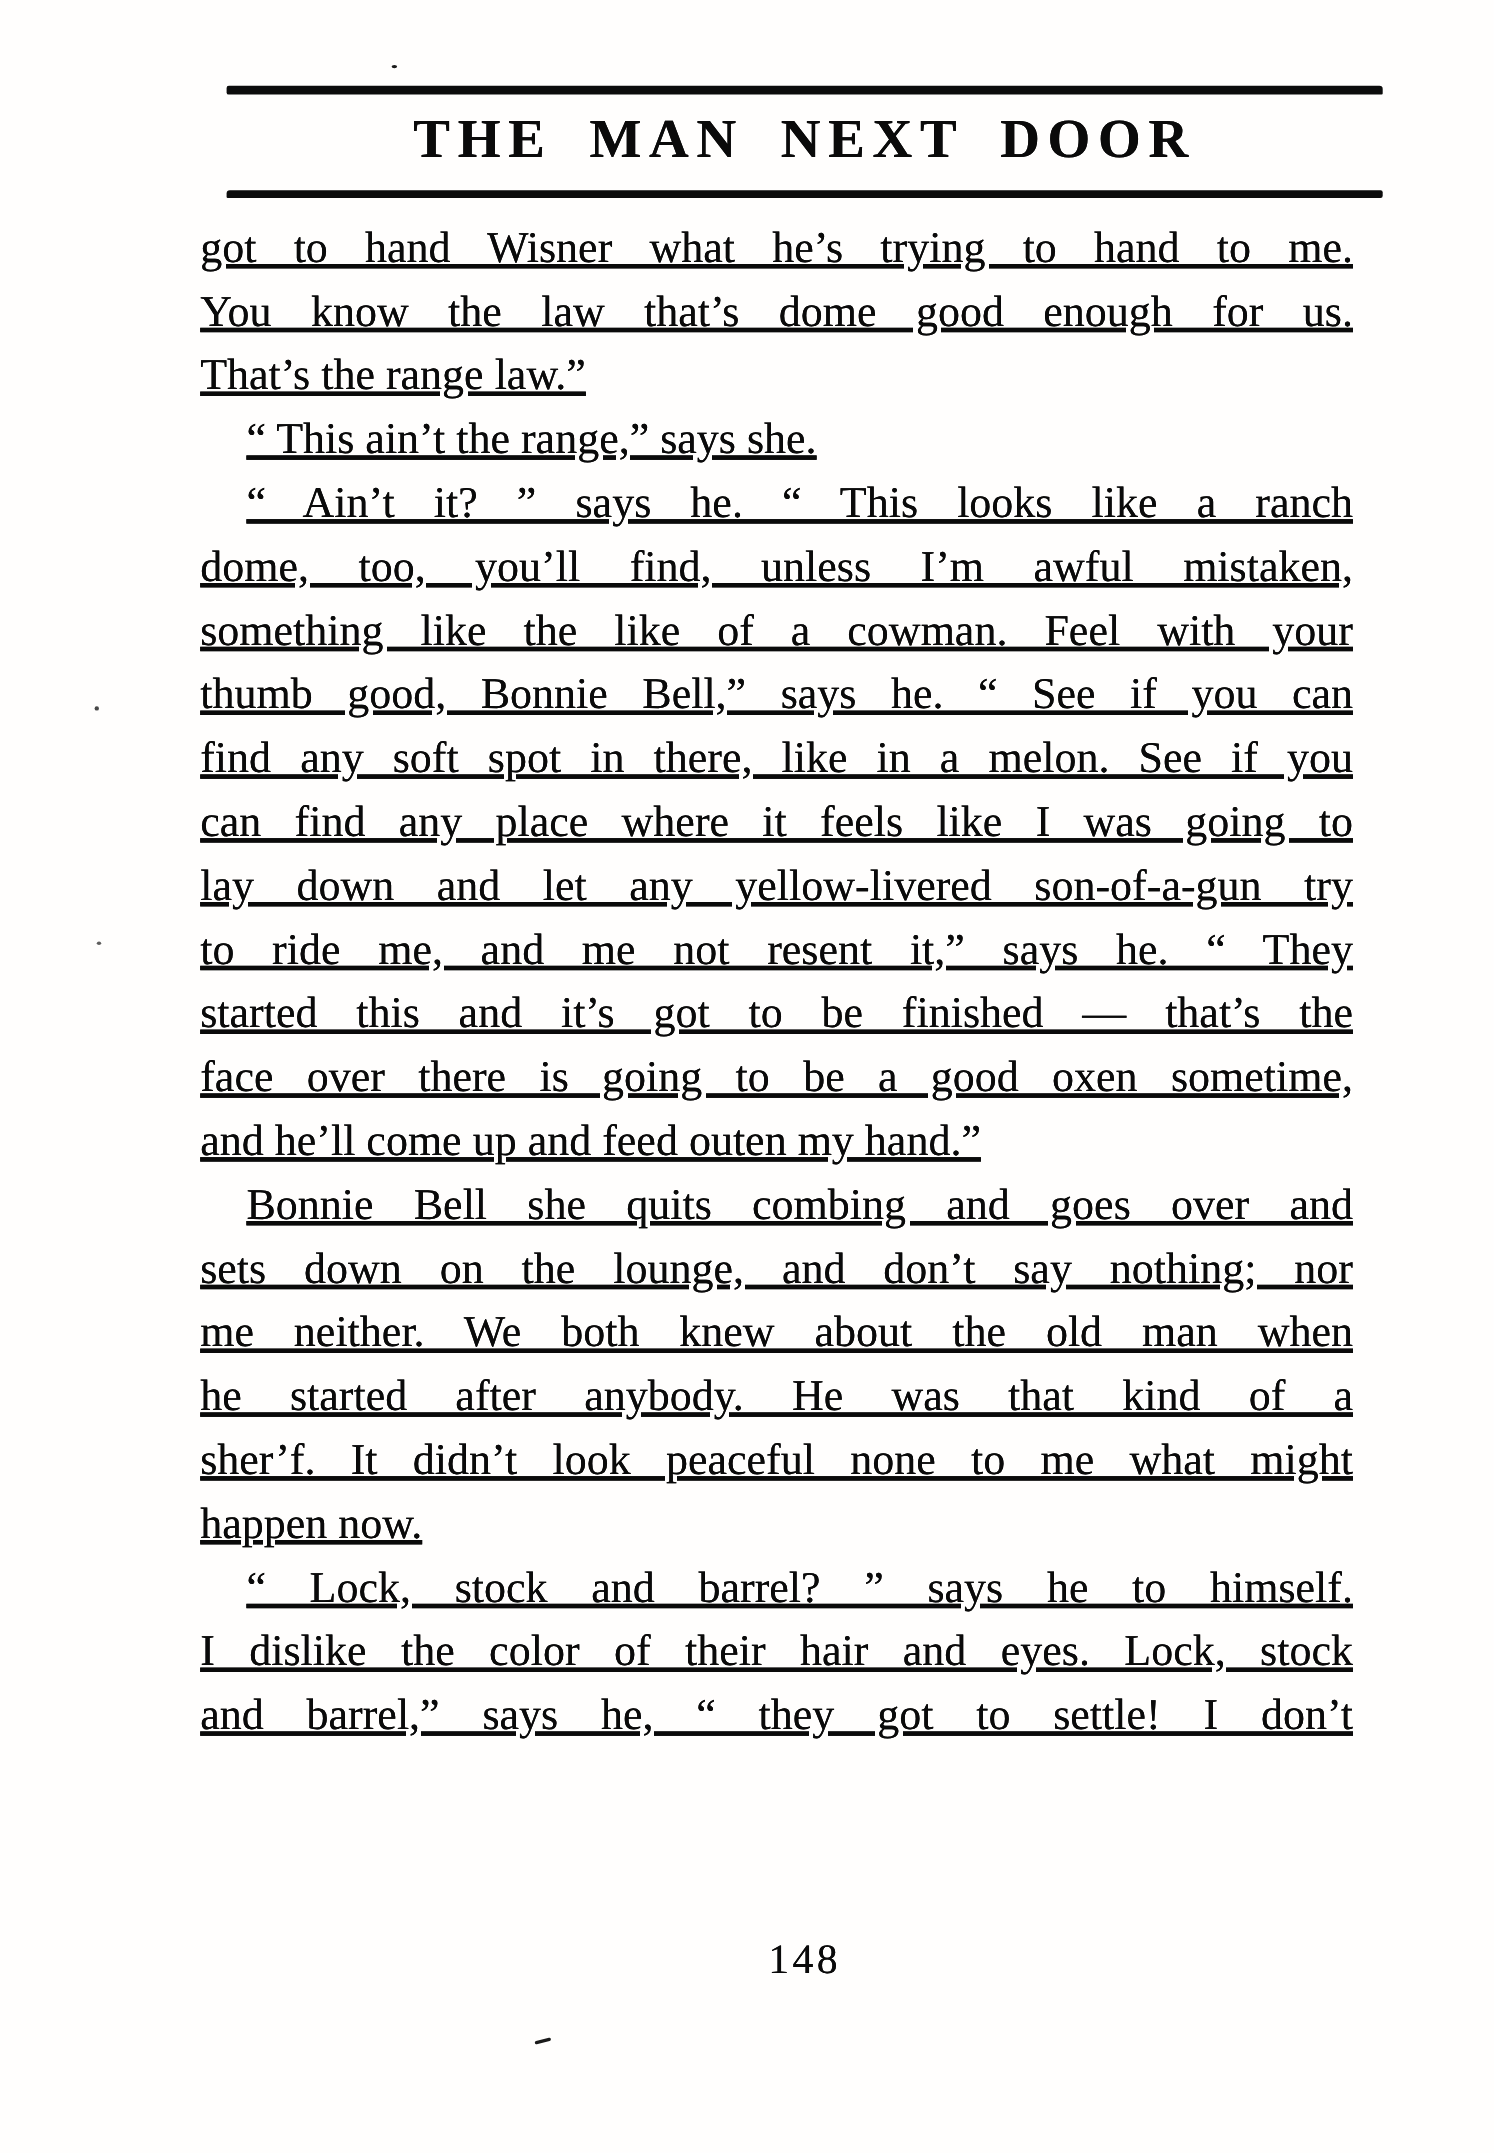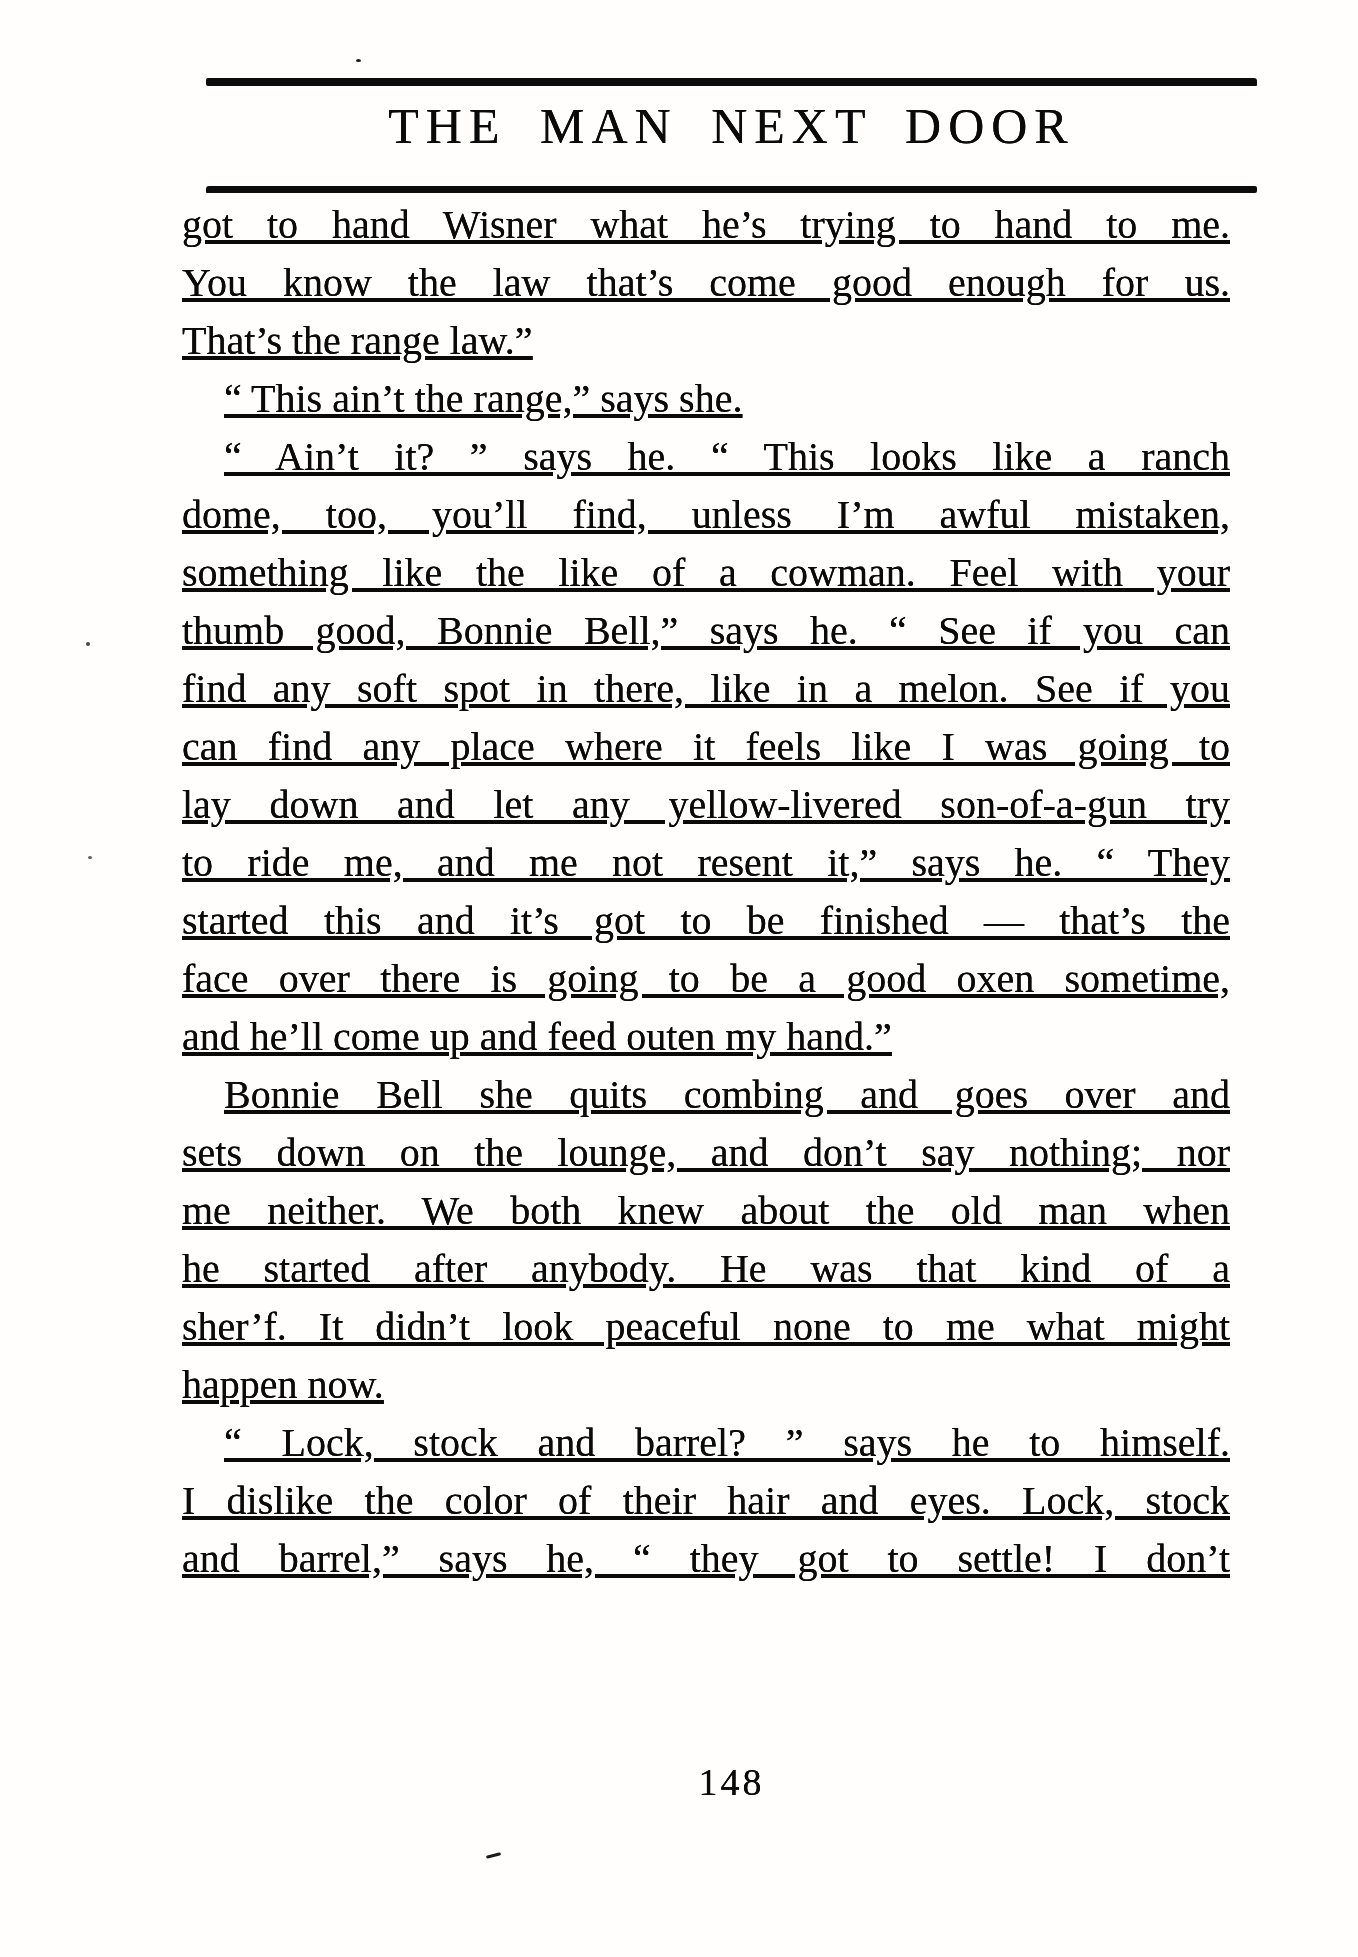--- a/index.html
+++ b/index.html
@@ -28,24 +28,24 @@
     height: 8px;
     background: #0c0c0c;
     border-radius: 2px 3px 1px 2px;
   }
   .rule-bottom {
     height: 7px;
     background: #0c0c0c;
     border-radius: 3px 2px 2px 1px;
   }
   .header-title {
-    height: 100px;
+    height: 87px;
     line-height: 80px;
     text-align: center;
-    font-weight: normal;
+    font-weight: bold;
     font-size: 50px;
     letter-spacing: 7px;
     word-spacing: 14px;
     white-space: nowrap;
     text-shadow: 0 0 0.6px currentColor;
   }
 
   
   .body-text {
     position: absolute;
@@ -97,21 +97,21 @@
 <div class="page">
 
   <div class="header">
     <div class="rule-top"></div>
     <div class="header-title">THE MAN NEXT DOOR</div>
     <div class="rule-bottom"></div>
   </div>
 
   <div class="body-text">
       <div class="line justify">got to hand Wisner what he’s trying to hand to me.</div>
-      <div class="line justify">You know the law that’s come good enough for us.</div>
+      <div class="line justify">You know the law that’s dome good enough for us.</div>
       <div class="line">That’s the range law.”</div>
       <div class="line indent">“ This ain’t the range,” says she.</div>
       <div class="line justify indent">“ Ain’t it? ” says he. “ This looks like a ranch</div>
       <div class="line justify">dome, too, you’ll find, unless I’m awful mistaken,</div>
       <div class="line justify">something like the like of a cowman. Feel with your</div>
       <div class="line justify">thumb good, Bonnie Bell,” says he. “ See if you can</div>
       <div class="line justify">find any soft spot in there, like in a melon. See if you</div>
       <div class="line justify">can find any place where it feels like I was going to</div>
       <div class="line justify">lay down and let any yellow-livered son-of-a-gun try</div>
       <div class="line justify">to ride me, and me not resent it,” says he. “ They</div>

